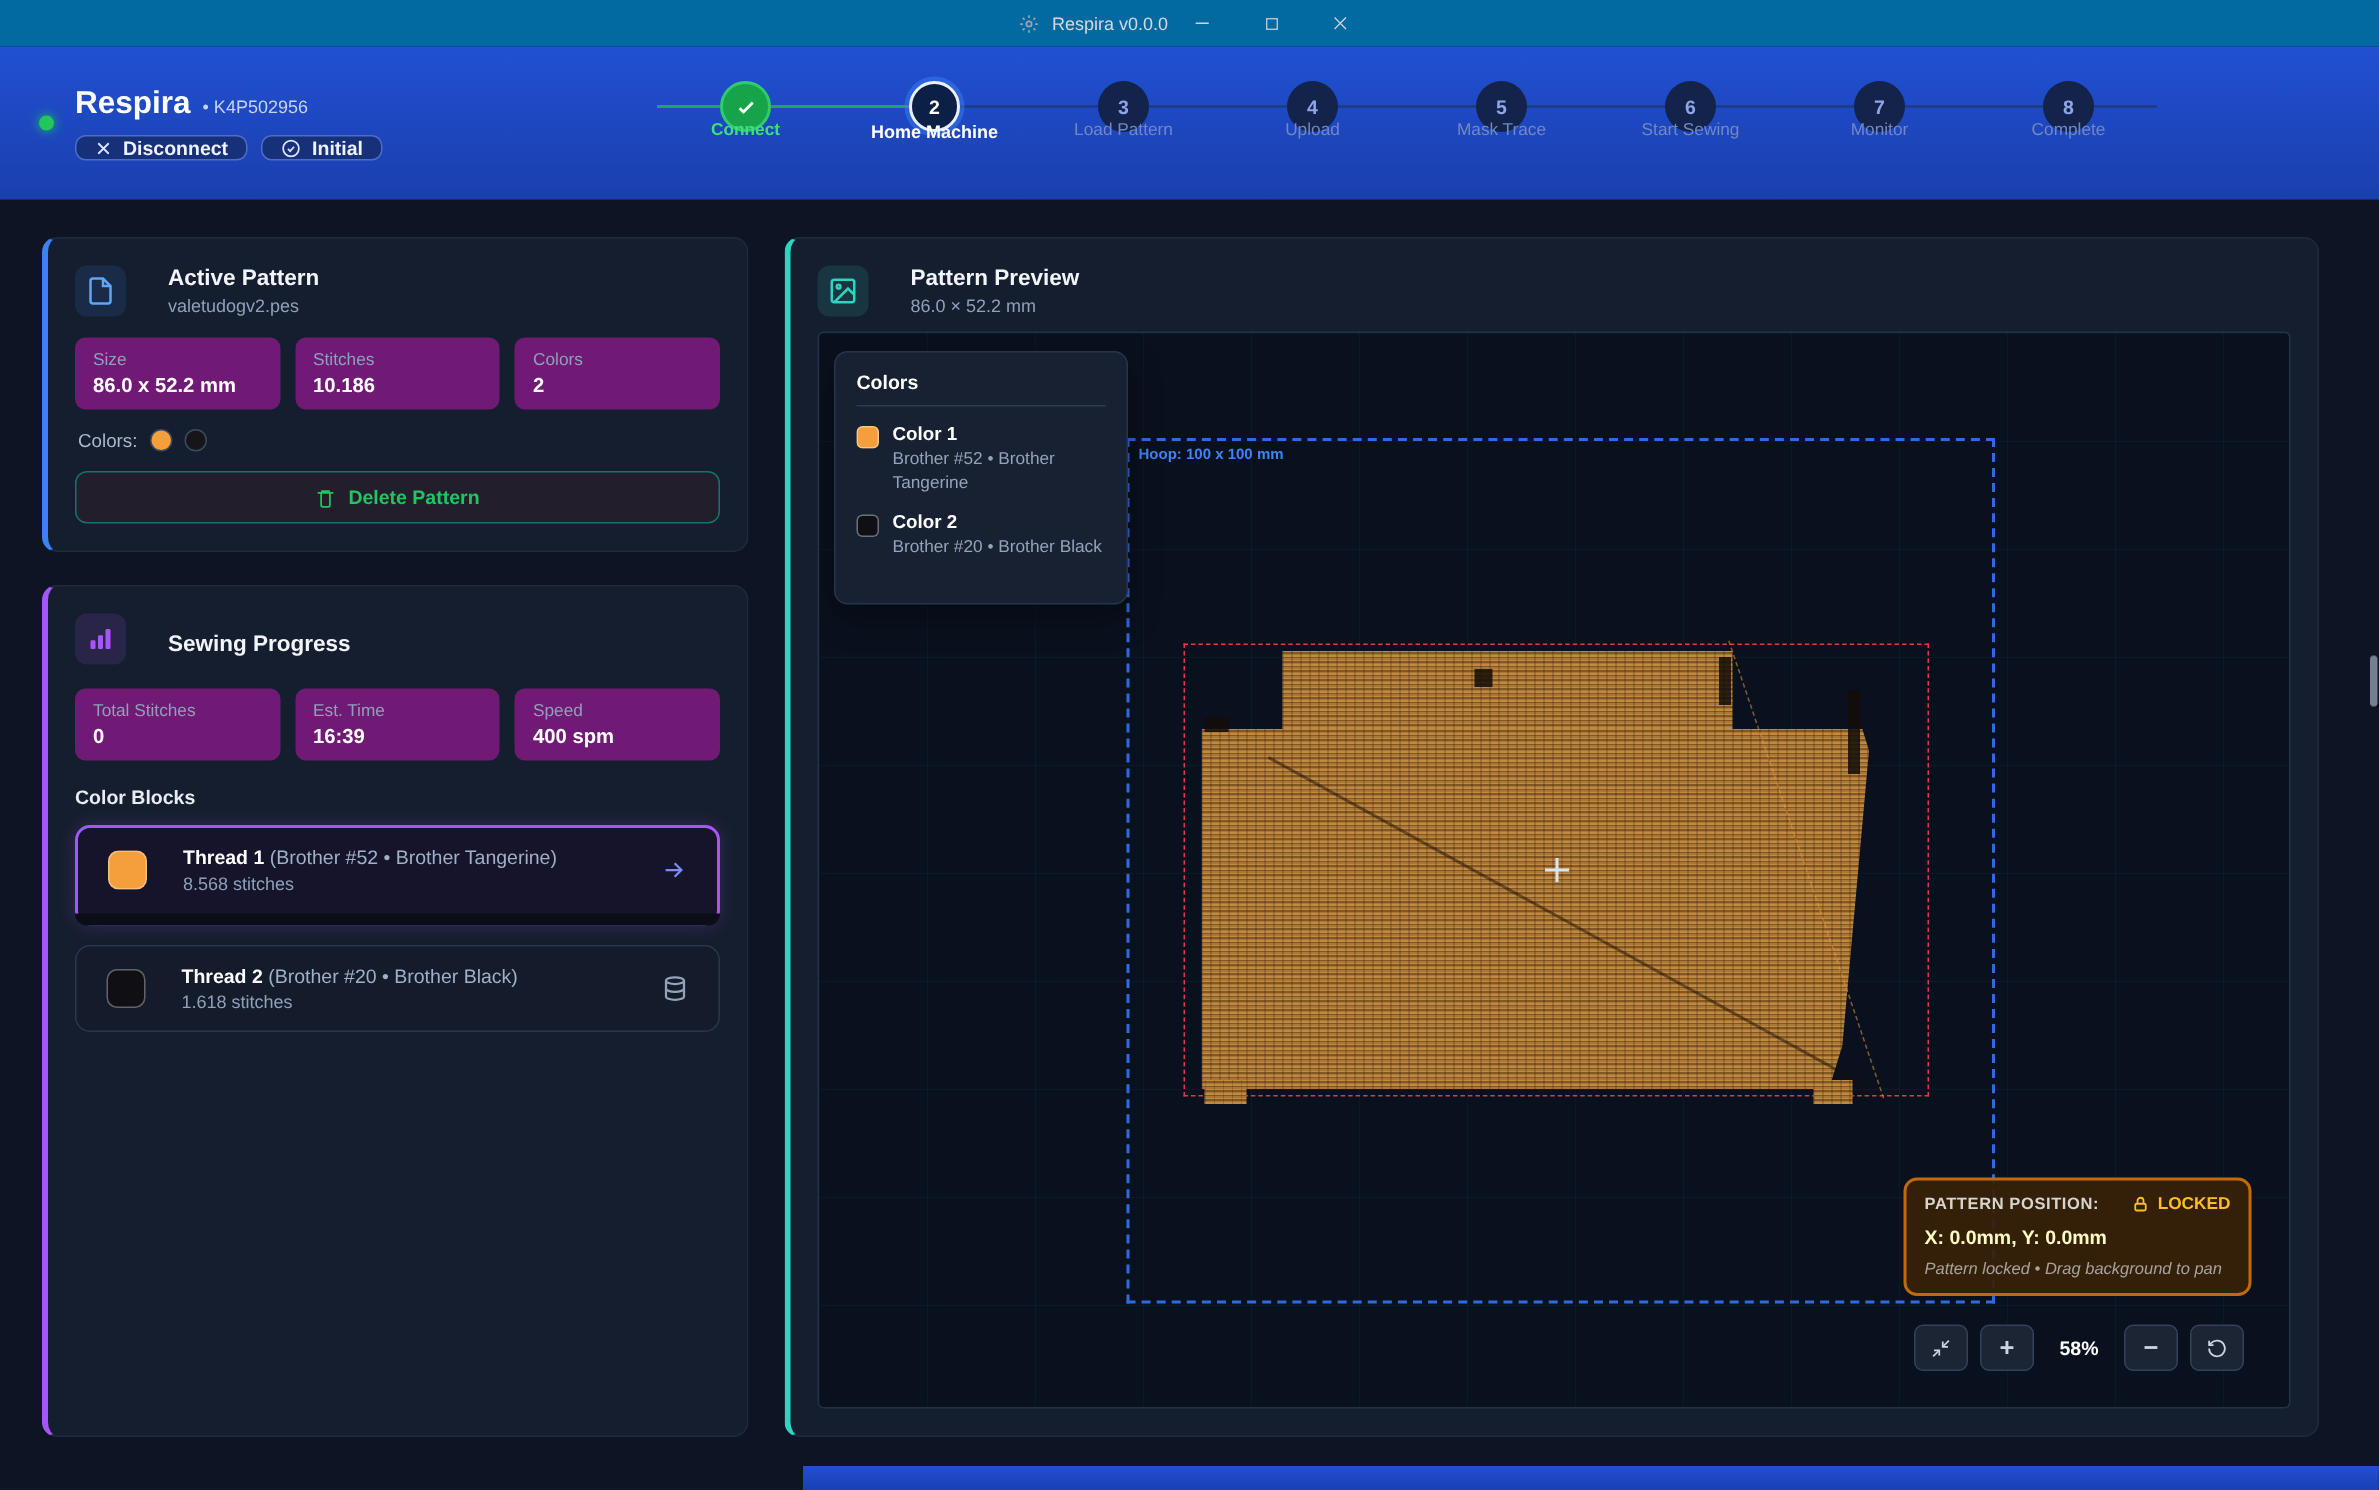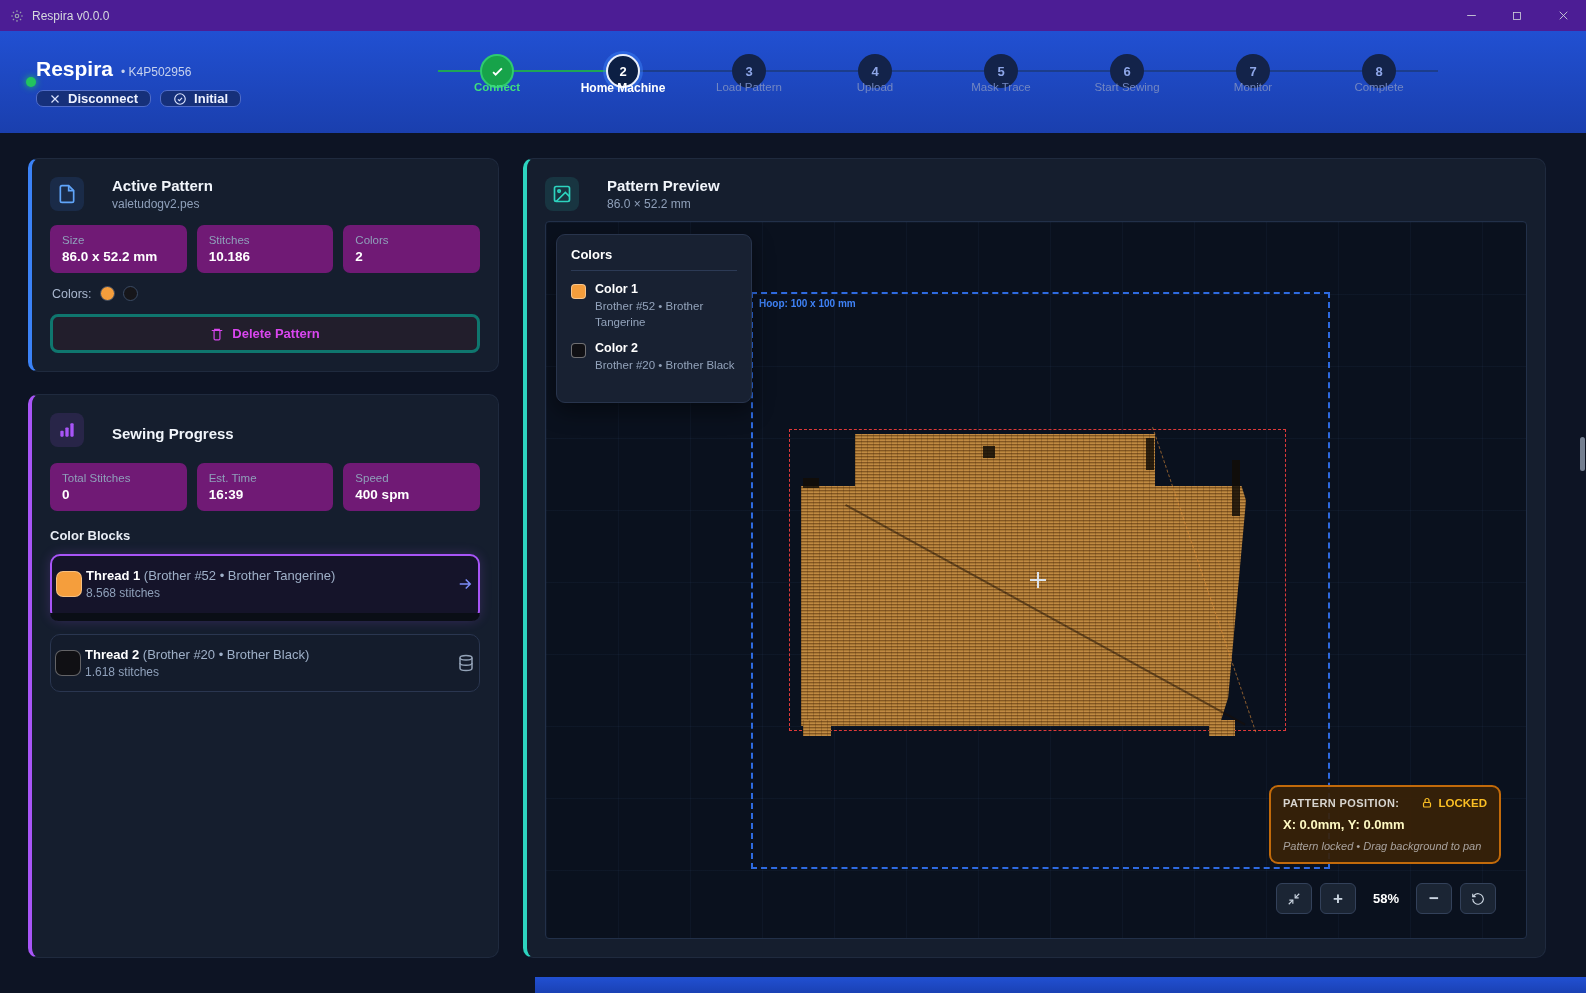--- a/index.html
+++ b/index.html
@@ -2,29 +2,29 @@
 <html><head>
 <meta charset="utf-8">
 <title>Respira</title>
 <style>
   html,body{margin:0;padding:0}
   body{width:1586px;height:993px;overflow:hidden;background:#0d1424;font-family:"Liberation Sans",sans-serif;color:#e7ecf4;position:relative}
   svg{display:block}
   button{font-family:"Liberation Sans",sans-serif}
 
   
-  .titlebar{height:31px;background:#4c1d95;display:flex;align-items:center;justify-content:space-between}
+  .titlebar{height:31px;background:#0369a1;display:flex;align-items:center;justify-content:center}
   .tb-left{display:flex;align-items:center;gap:8px;padding-left:10px}
   .tb-title{font-size:12px;color:#d6d9de}
   .tb-controls{display:flex;height:31px}
   .tb-btn{width:46px;height:31px;background:transparent;border:none;color:#d1d5db;display:flex;align-items:center;justify-content:center;cursor:pointer}
 
   
   .header{height:102px;background:linear-gradient(180deg,#2150d2,#1a3fae);display:flex;align-items:center;padding:0 22px 0 26px;box-sizing:border-box}
-  .header-left{display:flex;align-items:center;gap:0}
+  .header-left{display:flex;align-items:center;gap:14px}
   .conn-dot{width:10px;height:10px;border-radius:50%;background:#22c55e;box-shadow:0 0 7px #22c55e;flex:none}
   .title-row{display:flex;align-items:baseline}
   .app-name{font-size:21px;font-weight:700;color:#fff}
   .serial{font-size:12px;color:#c7d2ee;margin-left:8px}
   .btn-row{display:flex;gap:9px;margin-top:9px}
   .hbtn{display:inline-flex;align-items:center;gap:7px;background:#16307a;border:1px solid #4f6cc9;border-radius:7px;color:#eef2ff;font-size:13px;font-weight:600;padding:0 12px;cursor:pointer}
 
   
   .stepper{display:flex;align-items:flex-start;margin-left:auto;margin-right:126px;padding-top:4px}
   .step{position:relative;width:34px;height:60px;display:flex;justify-content:center;flex:none}
@@ -56,29 +56,29 @@
   .card-sub{font-size:12px;color:#8fa0ba;margin-top:3px}
 
   .stat-row{display:flex;gap:10px}
   .stat{flex:1;background:#701a75;border-radius:7px;padding:9px 12px}
   .stat-label{font-size:11.5px;color:#8fa0ba}
   .stat-value{font-size:13.5px;font-weight:700;color:#fff;margin-top:3px}
 
   .colors-row{display:flex;align-items:center;gap:8px;margin:13px 2px;font-size:12.5px;color:#aab8cf}
   .dot{width:15px;height:15px;border-radius:50%;border:1px solid #3a4a63;box-sizing:border-box;flex:none}
 
-  .delete-btn{width:100%;display:flex;align-items:center;justify-content:center;gap:8px;background:rgba(127,29,29,.13);border:3px solid #0f766e;color:#d946ef;font-size:13px;font-weight:600;padding:9px;border-radius:8px;cursor:pointer}
+  .delete-btn{width:100%;display:flex;align-items:center;justify-content:center;gap:8px;background:rgba(127,29,29,.13);border:1px solid #0f766e;color:#22c55e;font-size:13px;font-weight:600;padding:9px;border-radius:8px;cursor:pointer}
 
   .sewing-card{flex:1}
   .ready-box{display:flex;gap:11px;background:#122540;border-left:4px solid #3b82f6;border-radius:7px;padding:11px 13px;margin-top:15px;color:#60a5fa}
   .ready-title{font-size:13.5px;font-weight:700;color:#fff}
   .ready-desc{font-size:12px;color:#9fb0c8;margin-top:3px}
   .blocks-label{font-size:13px;font-weight:700;color:#e8edf5;margin:17px 0 11px}
 
-  .thread{position:relative;display:flex;align-items:center;gap:4px;background:#141c2c;border:1px solid #2a3650;border-radius:10px;padding:12px 4px;margin-bottom:13px;cursor:pointer}
+  .thread{position:relative;display:flex;align-items:center;gap:24px;background:#141c2c;border:1px solid #2a3650;border-radius:10px;padding:12px 20px;margin-bottom:13px;cursor:pointer}
   .thread.sel{border:2px solid #a855f7;background:#15142a;box-shadow:0 0 12px rgba(168,85,247,.22);padding-bottom:19px}
   .swatch{width:26px;height:26px;border-radius:7px;border:1px solid rgba(255,255,255,.35);flex:none;box-sizing:border-box}
   .thread-name{font-size:13px;color:#9fb0c8}
   .thread-name b{color:#fff;font-weight:700}
   .thread-stitches{font-size:12px;color:#8fa0ba;margin-top:3px}
   .thread-ic{margin-left:auto;color:#7c8cf8;flex:none}
   .thread-ic.gray{color:#94a3b8}
   .thread-track{position:absolute;left:-2px;right:-2px;bottom:-2px;height:8px;background:#0a0e16;border-radius:0 0 9px 9px;overflow:hidden}
   .thread-fill{height:100%;width:0;background:#a855f7}
 

